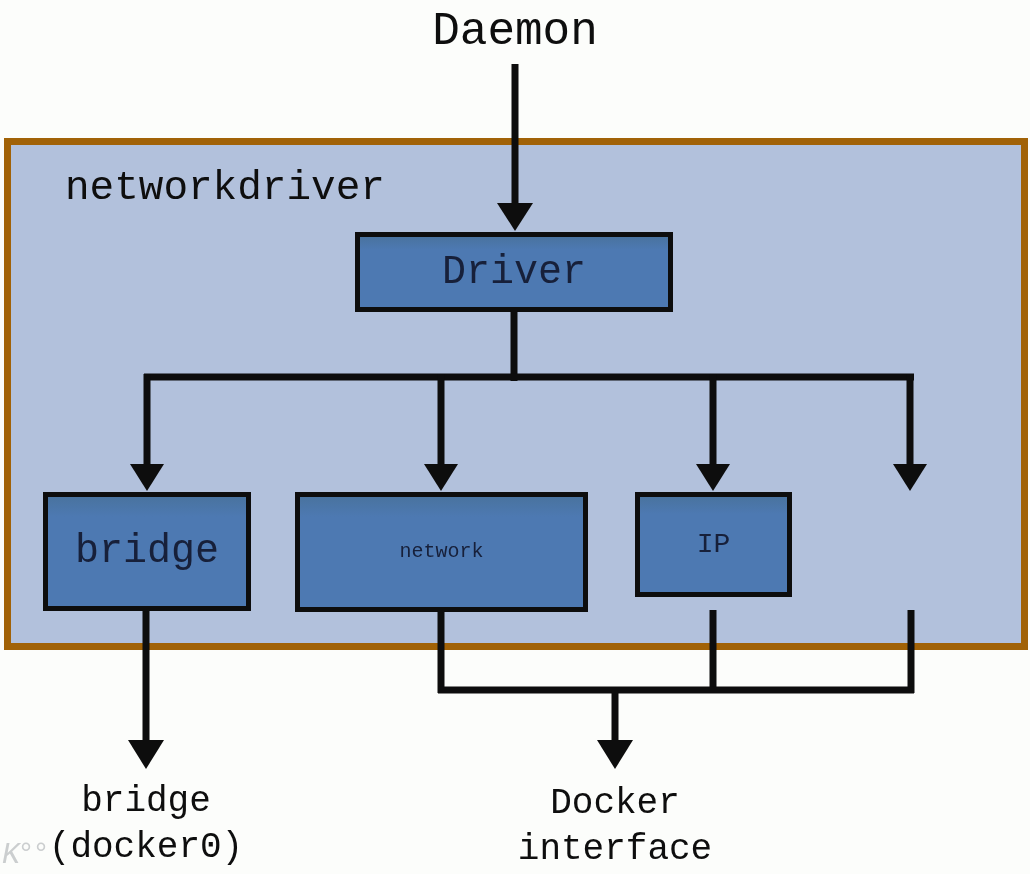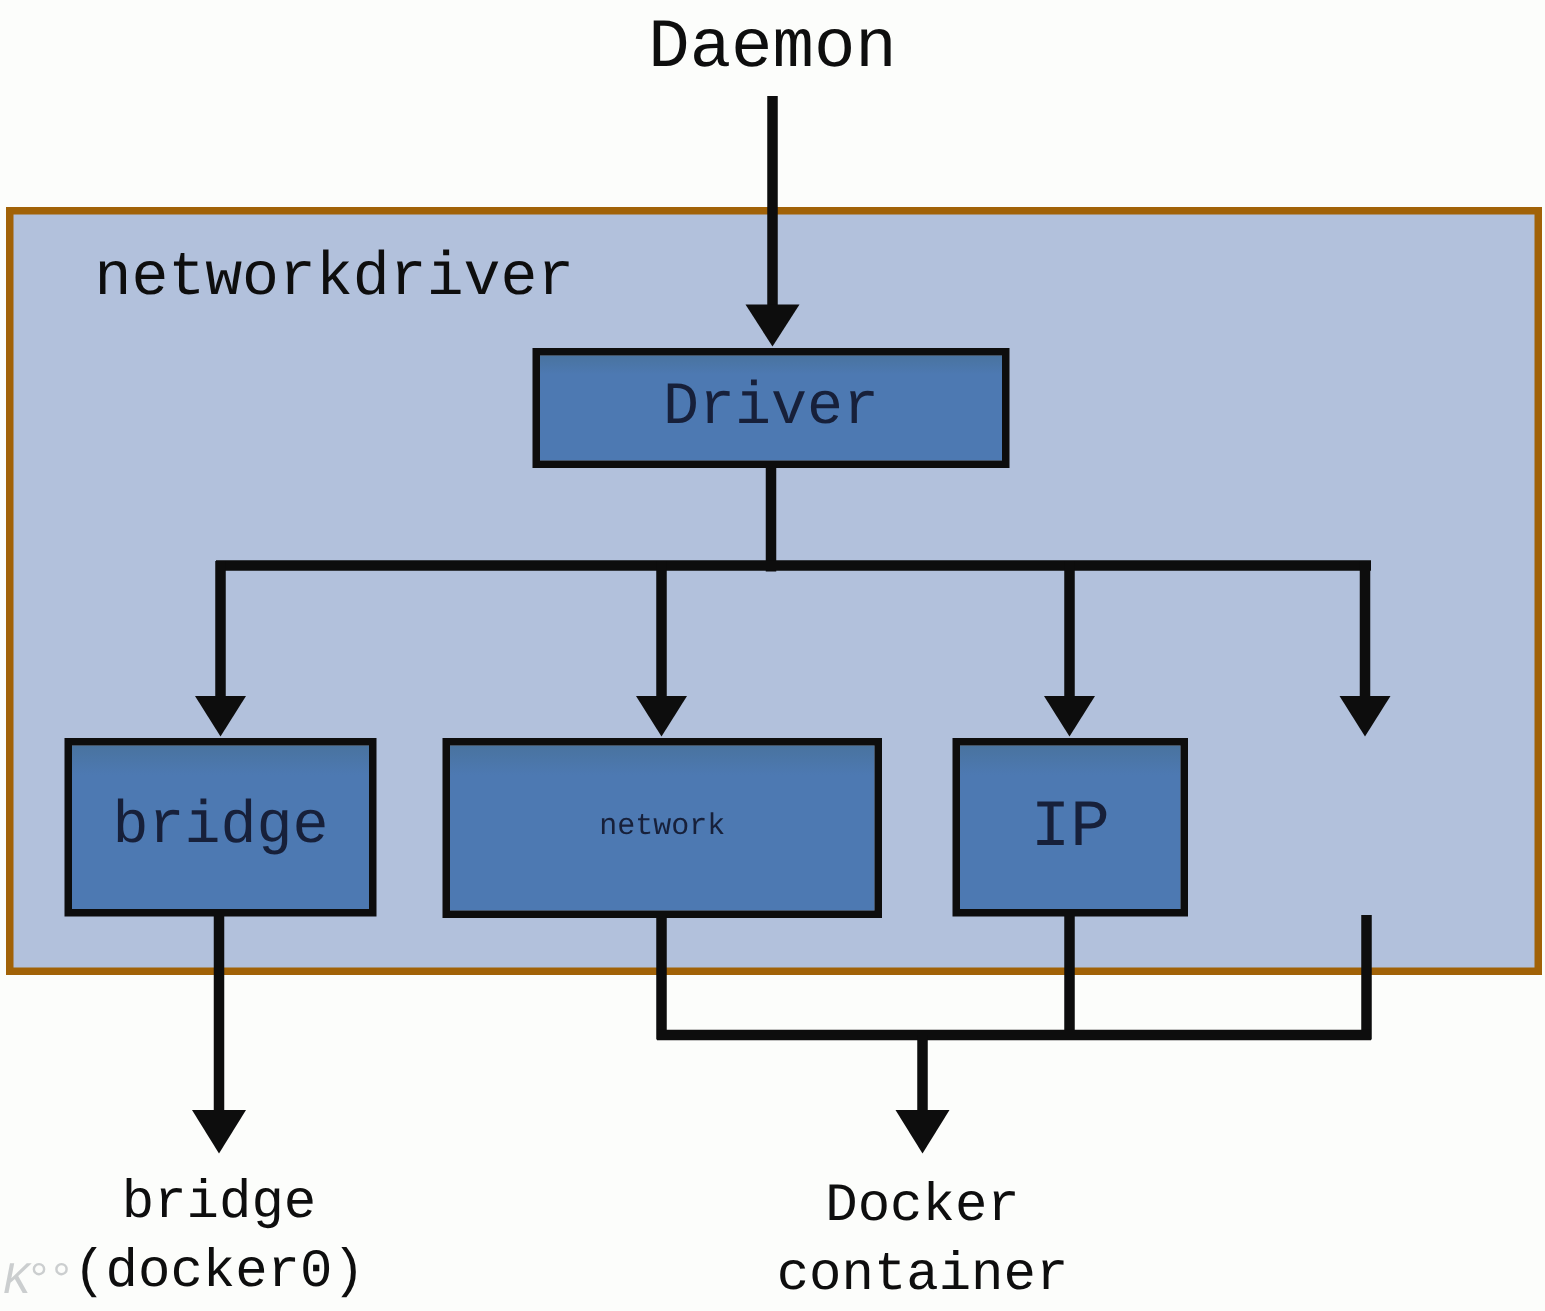--- a/index.html
+++ b/index.html
@@ -27,21 +27,21 @@
     color: #0e0e0e;
   }
   .outer-box {
     position: absolute;
     left: 4px;
     top: 138px;
     width: 1024px;
     height: 512px;
     box-sizing: border-box;
     background: #b2c1dc;
-    border: 5px solid #a16207;
+    border: 7px solid #a16207;
   }
   .outer-box-label {
     position: absolute;
     left: 54px;
     top: 20px;
     font-size: 41px;
     font-weight: 500;
     color: #0e0e0e;
     white-space: nowrap;
   }
@@ -55,21 +55,21 @@
     align-items: center;
     justify-content: center;
     text-align: center;
     color: #17203a;
   }
   .node .line { display: block; white-space: nowrap; }
   .node-driver { left: 355px; top: 232px; width: 318px; height: 80px; font-size: 40px; }
   .node-bridge { left: 43px;  top: 492px; width: 208px; height: 119px; font-size: 40px; }
   .node-netif  { left: 295px; top: 492px; width: 293px; height: 120px; font-size: 20px; }
   .node-netif .line { line-height: 44px; }
-  .node-ip     { left: 635px; top: 492px; width: 157px; height: 119px; font-size: 44px; }
+  .node-ip     { left: 635px; top: 492px; width: 157px; height: 105px; font-size: 28px; }
   .node-port   { left: 835px; top: 492px; width: 152px; height: 119px; font-size: 40px; }
   .output-label {
     position: absolute;
     transform: translateX(-50%);
     text-align: center;
     font-size: 36px;
     font-weight: 500;
     color: #0e0e0e;
   }
   .output-label .line { display: block; line-height: 46px; white-space: nowrap; }
@@ -125,21 +125,21 @@
   </div>
 
 
   <div class="output-label output-bridge">
     <span class="line">bridge</span>
     <span class="line">(docker0)</span>
   </div>
 
   <div class="output-label output-docker">
     <span class="line">Docker</span>
-    <span class="line">container</span>
+    <span class="line">interface</span>
   </div>
 
   <div class="watermark">
     <span class="wm-logo">K°°</span>
   </div>
 
   <svg class="connectors" viewBox="0 0 1030 874" xmlns="http://www.w3.org/2000/svg">
 
     <line x1="515" y1="64" x2="515" y2="206"></line>
     <polygon points="515,231 497,203 533,203"></polygon>

